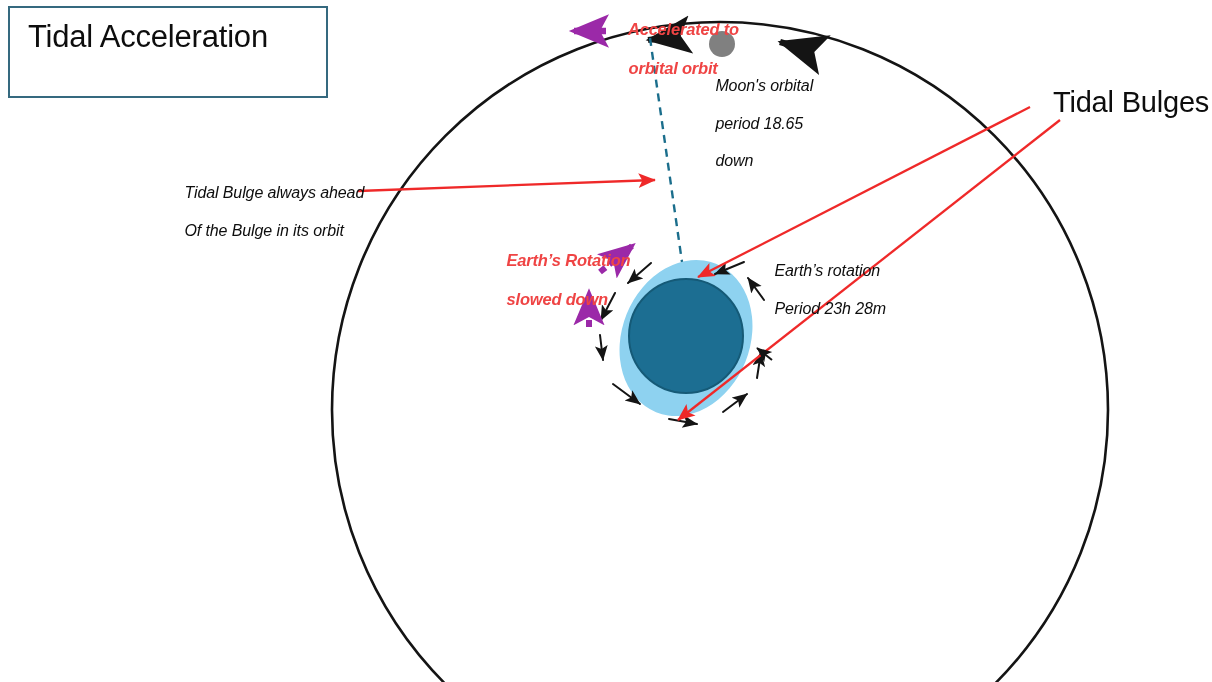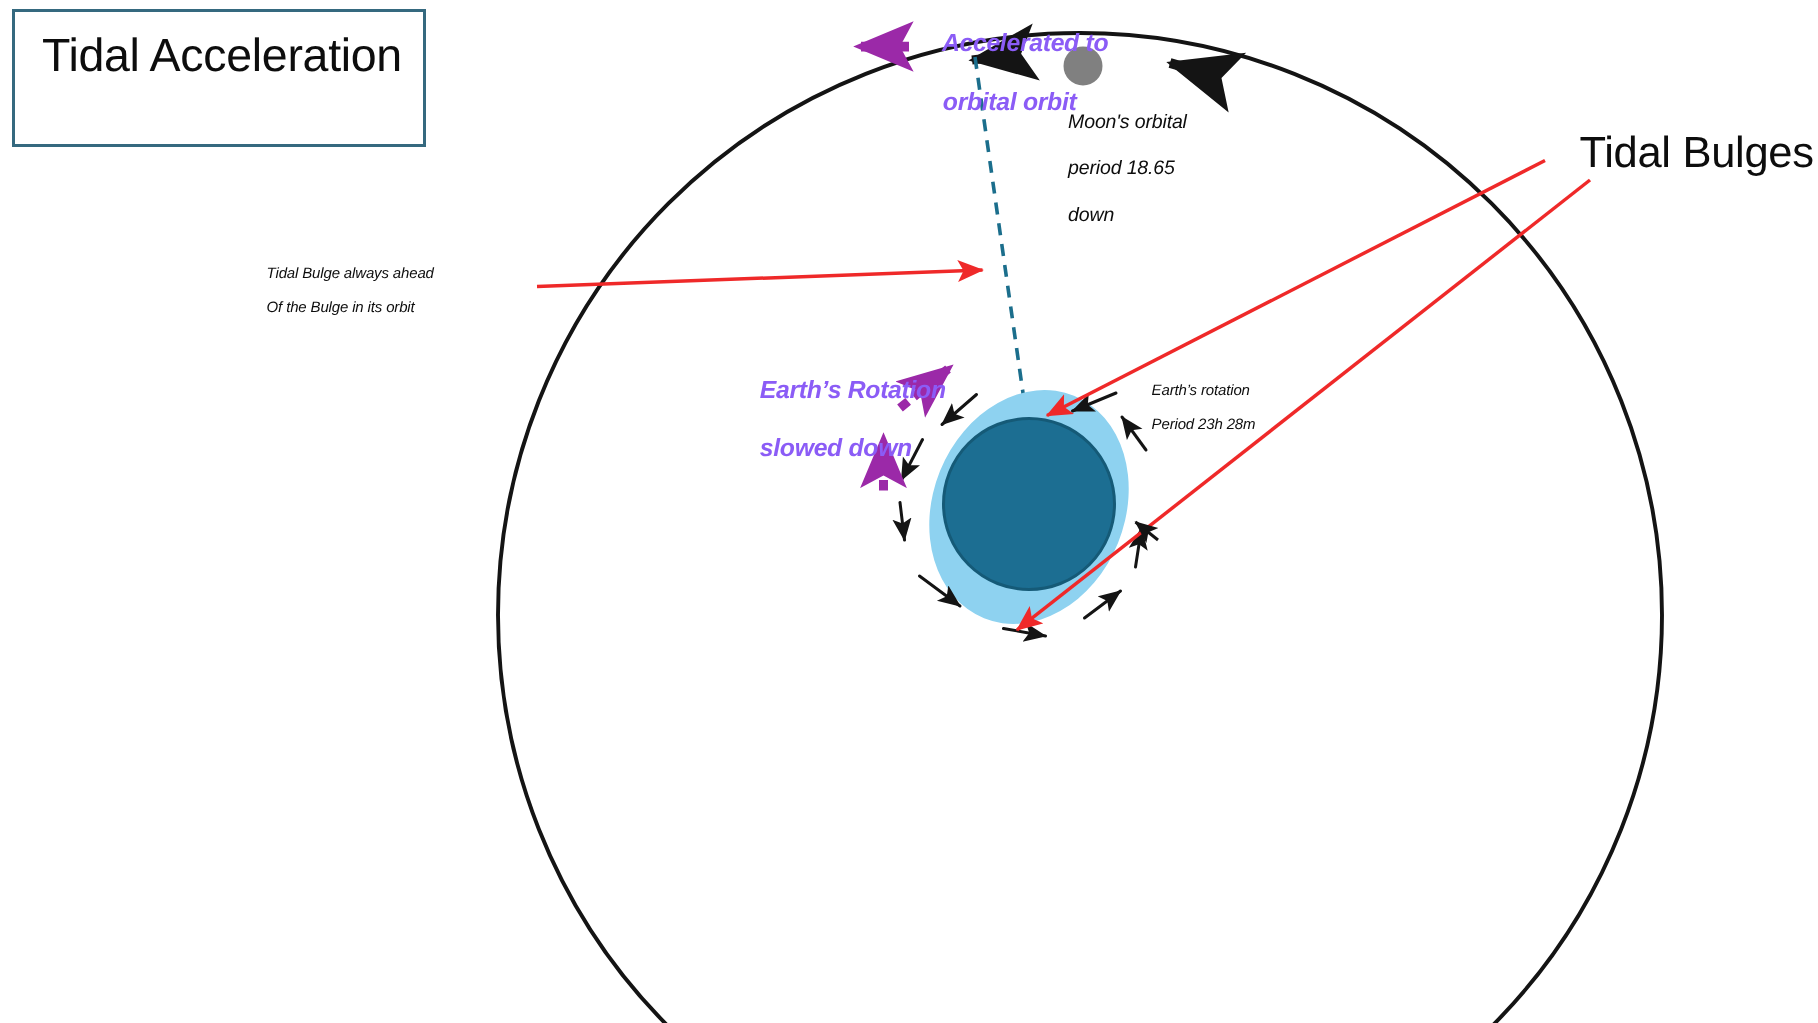--- a/index.html
+++ b/index.html
@@ -30,53 +30,53 @@
   .txt {
     position: absolute;
     white-space: pre;
     line-height: 1.18;
   }
   
   #title-box {
     position: absolute;
     left: 8px;
     top: 6px;
-    width: 276px;
+    width: 320px;
     height: 92px;
     border: 2px solid #35697f;
     background: #ffffff;
     box-sizing: border-box;
   }
   #title-text {
     position: absolute;
     left: 18px;
     top: 10px;
     font-size: 31px;
     font-weight: 400;
     color: #0d0d0d;
     letter-spacing: -0.2px;
     line-height: 1.25;
   }
   
   .purple-label {
-    color: #8b5cf6;
+    color: #ef4444;
     font-weight: bold;
     font-style: italic;
     font-size: 16.5px;
     letter-spacing: -0.2px;
   }
   
   .black-italic {
     color: #0d0d0d;
     font-style: italic;
-    font-size: 10px;
+    font-size: 16px;
     letter-spacing: -0.1px;
   }
   .black-italic.small {
-    font-size: 13px;
+    font-size: 16px;
   }
   
   .plain-label {
     color: #0d0d0d;
     font-size: 29px;
     letter-spacing: -0.2px;
   }
 </style>
 </head>
 <body>

